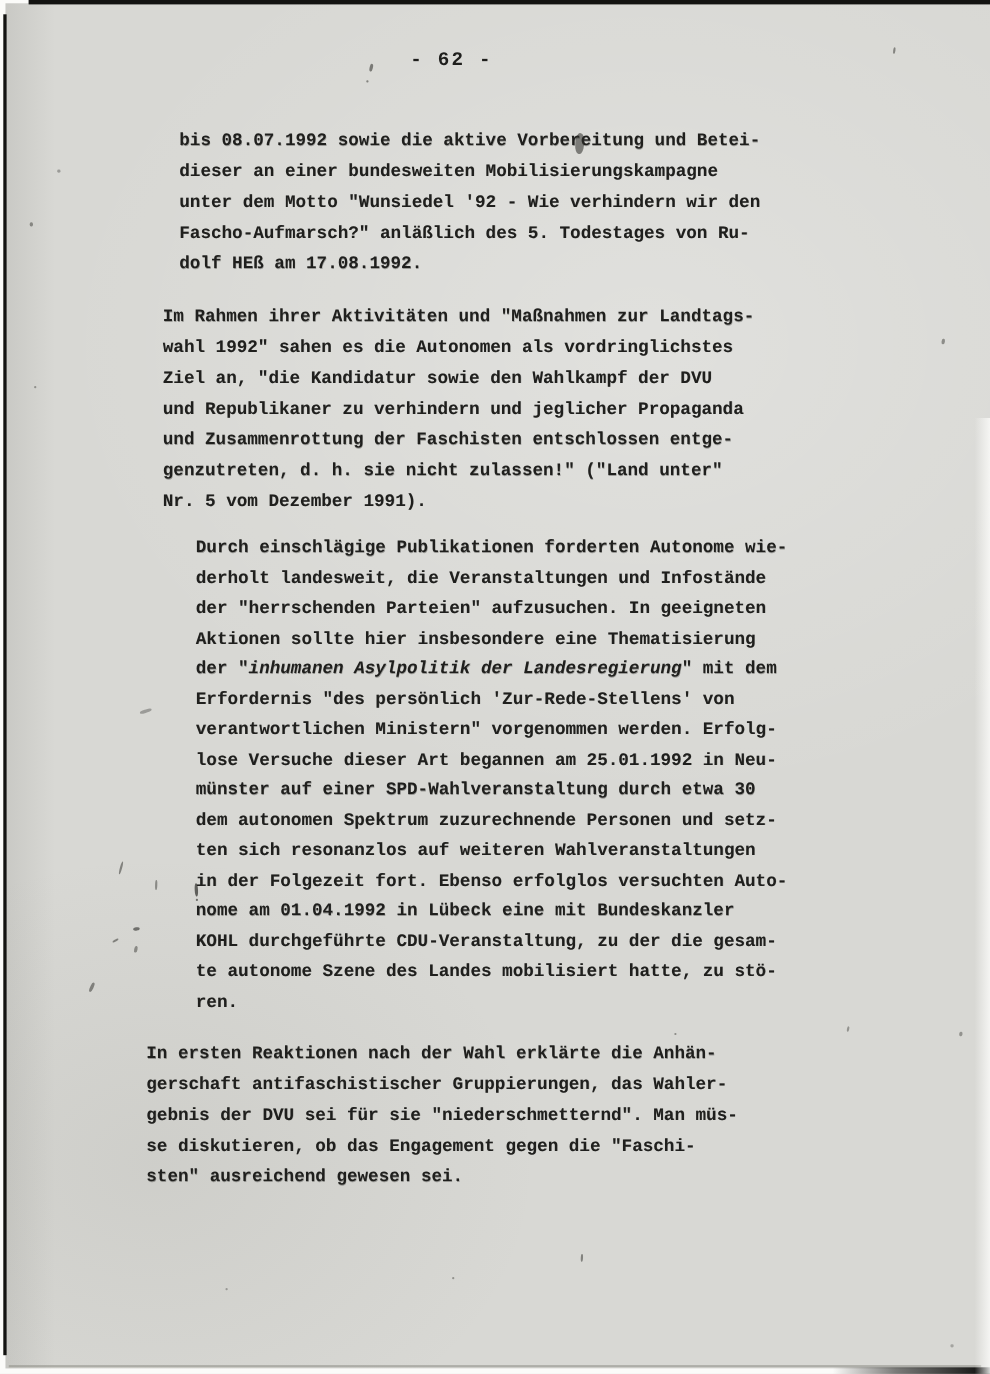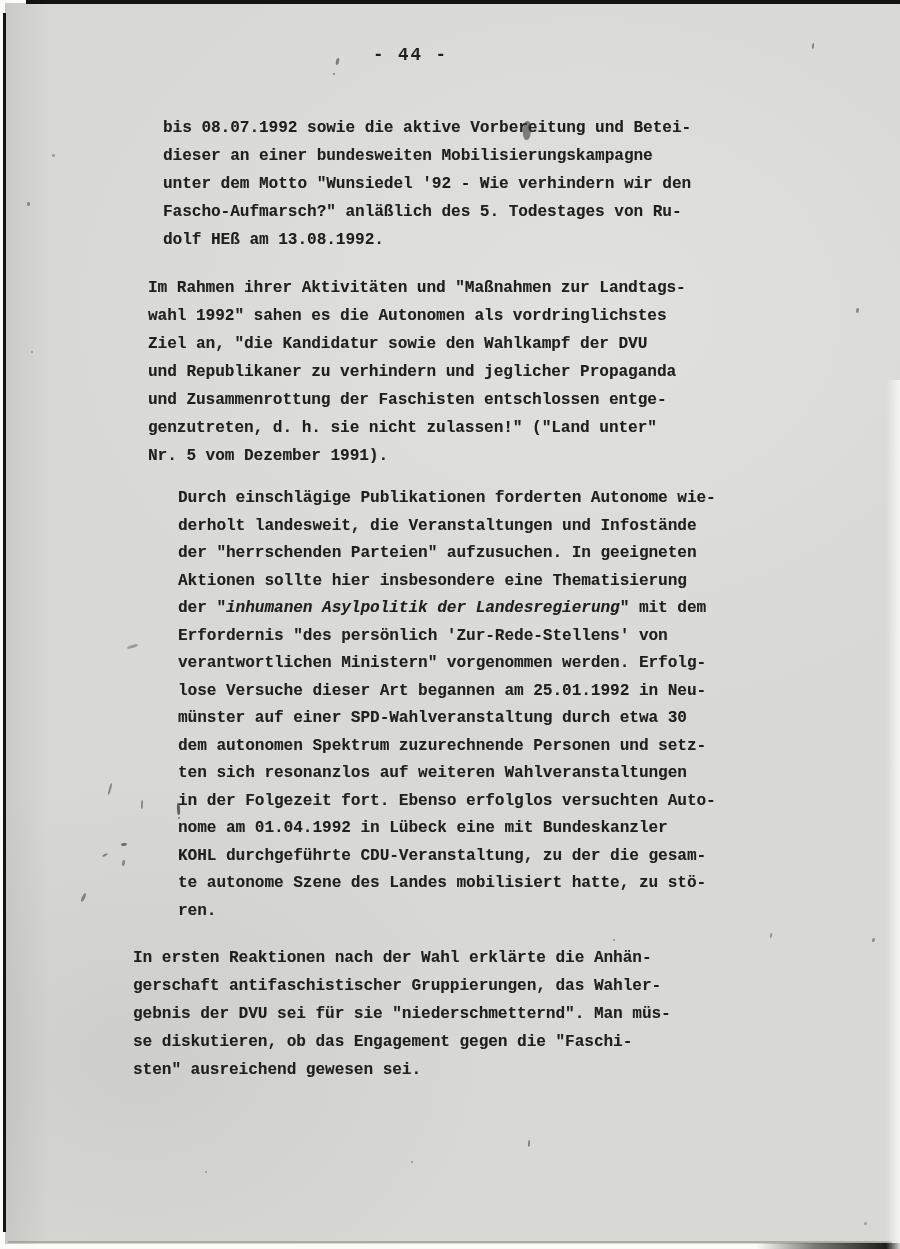--- a/index.html
+++ b/index.html
@@ -59,24 +59,24 @@
 <body style="--paper: #d8d8d4; --ink: #1f1f1d; --edge: #131311;">
 
 <div class="paper"></div>
 
 <div class="edge edge-top"></div>
 <div class="edge edge-left"></div>
 <div class="edge edge-bottom-faint"></div>
 <div class="edge edge-bottom-right"></div>
 <div class="edge-right-light edge" style="background:linear-gradient(to right, rgba(250,250,248,0), rgba(250,250,248,.85));"></div>
 
-<div class="page-number">- 44 -</div>
+<div class="page-number">- 62 -</div>
 
 <div id="textblock">
-    <div class="para p1"><div class="tline">bis 08.07.1992 sowie die aktive Vorbereitung und Betei-</div><div class="tline">dieser an einer bundesweiten Mobilisierungskampagne</div><div class="tline">unter dem Motto "Wunsiedel '92 - Wie verhindern wir den</div><div class="tline">Fascho-Aufmarsch?" anläßlich des 5. Todestages von Ru-</div><div class="tline">dolf HEß am 13.08.1992.</div></div>
+    <div class="para p1"><div class="tline">bis 08.07.1992 sowie die aktive Vorbereitung und Betei-</div><div class="tline">dieser an einer bundesweiten Mobilisierungskampagne</div><div class="tline">unter dem Motto "Wunsiedel '92 - Wie verhindern wir den</div><div class="tline">Fascho-Aufmarsch?" anläßlich des 5. Todestages von Ru-</div><div class="tline">dolf HEß am 17.08.1992.</div></div>
     <div class="para p2"><div class="tline">Im Rahmen ihrer Aktivitäten und "Maßnahmen zur Landtags-</div><div class="tline">wahl 1992" sahen es die Autonomen als vordringlichstes</div><div class="tline">Ziel an, "die Kandidatur sowie den Wahlkampf der DVU</div><div class="tline">und Republikaner zu verhindern und jeglicher Propaganda</div><div class="tline">und Zusammenrottung der Faschisten entschlossen entge-</div><div class="tline">genzutreten, d. h. sie nicht zulassen!" ("Land unter"</div><div class="tline">Nr. 5 vom Dezember 1991).</div></div>
     <div class="para p3"><div class="tline">Durch einschlägige Publikationen forderten Autonome wie-</div><div class="tline">derholt landesweit, die Veranstaltungen und Infostände</div><div class="tline">der "herrschenden Parteien" aufzusuchen. In geeigneten</div><div class="tline">Aktionen sollte hier insbesondere eine Thematisierung</div><div class="tline">der "<em>inhumanen Asylpolitik der Landesregierung</em>" mit dem</div><div class="tline">Erfordernis "des persönlich 'Zur-Rede-Stellens' von</div><div class="tline">verantwortlichen Ministern" vorgenommen werden. Erfolg-</div><div class="tline">lose Versuche dieser Art begannen am 25.01.1992 in Neu-</div><div class="tline">münster auf einer SPD-Wahlveranstaltung durch etwa 30</div><div class="tline">dem autonomen Spektrum zuzurechnende Personen und setz-</div><div class="tline">ten sich resonanzlos auf weiteren Wahlveranstaltungen</div><div class="tline">in der Folgezeit fort. Ebenso erfolglos versuchten Auto-</div><div class="tline">nome am 01.04.1992 in Lübeck eine mit Bundeskanzler</div><div class="tline">KOHL durchgeführte CDU-Veranstaltung, zu der die gesam-</div><div class="tline">te autonome Szene des Landes mobilisiert hatte, zu stö-</div><div class="tline">ren.</div></div>
     <div class="para p4"><div class="tline">In ersten Reaktionen nach der Wahl erklärte die Anhän-</div><div class="tline">gerschaft antifaschistischer Gruppierungen, das Wahler-</div><div class="tline">gebnis der DVU sei für sie "niederschmetternd". Man müs-</div><div class="tline">se diskutieren, ob das Engagement gegen die "Faschi-</div><div class="tline">sten" ausreichend gewesen sei.</div></div>
   </div>
 
 <div id="specks">
     <div class="speck" style="left: 523px; top: 121px; width: 8px; height: 19px; opacity: 0.55; transform: rotate(4deg);"></div>
     <div class="speck" style="left: 141px; top: 800px; width: 2px; height: 9px; opacity: 0.45; transform: rotate(2deg);"></div>
     <div class="speck" style="left: 177px; top: 803px; width: 3px; height: 12px; opacity: 0.7; transform: rotate(-3deg);"></div>
     <div class="speck" style="left: 178px; top: 817px; width: 2px; height: 2px; opacity: 0.6; transform: rotate(0deg);"></div>

